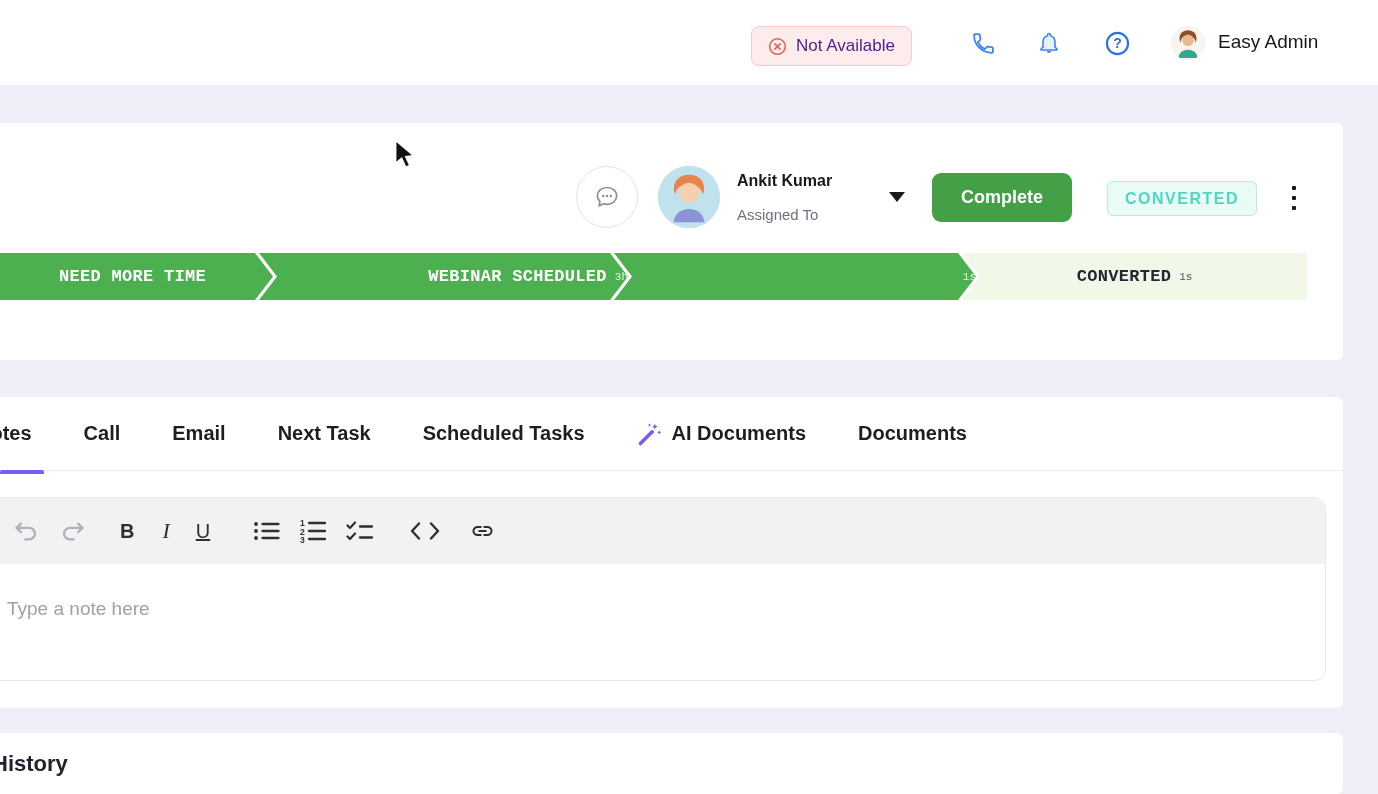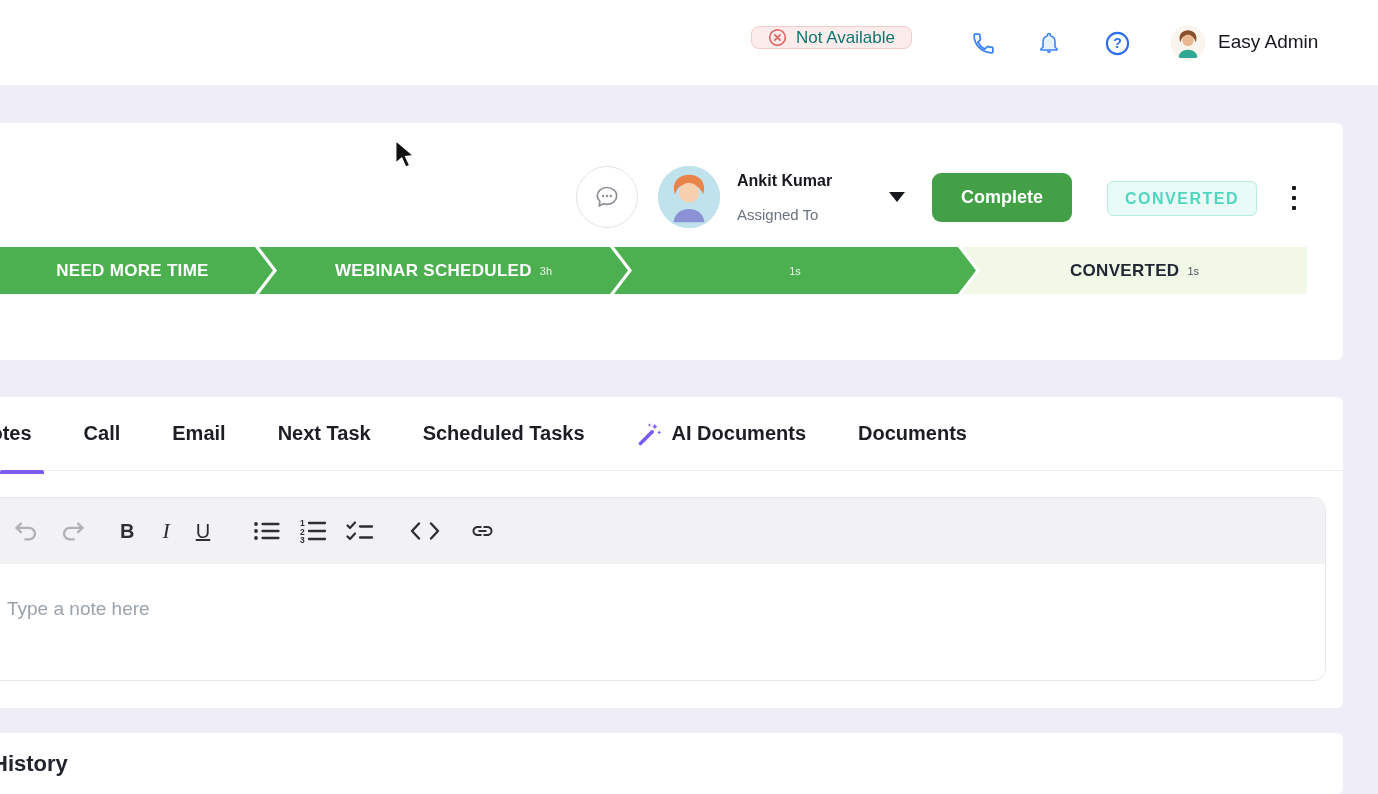--- a/index.html
+++ b/index.html
@@ -2,23 +2,23 @@
 <html><head>
 <meta charset="utf-8">
 <style>
   * { margin:0; padding:0; box-sizing:border-box; }
   html,body { width:1378px; height:794px; overflow:hidden; }
   body { font-family:"Liberation Sans","DejaVu Sans",sans-serif; background:#efeef8; position:relative; }
   .abs { position:absolute; }
 
   
   .topbar { left:0; top:0; width:1378px; height:85px; background:#fff; }
-  .status-pill { left:751px; top:26px; height:23px; display:flex; align-items:center; gap:9px;
+  .status-pill { left:751px; top:26px; height:40px; display:flex; align-items:center; gap:9px;
     padding:0 16px; background:#fdecec; border:1px solid #f6caca; border-radius:8px;
-    color:#0f766e; font-size:17px; cursor:pointer; }
+    color:#4c1d95; font-size:17px; cursor:pointer; }
   .tb-icon { top:29px; width:28px; height:28px; display:flex; align-items:center; justify-content:center; cursor:pointer; }
   .tb-avatar { left:1171px; top:26px; width:34px; height:34px; border-radius:50%; overflow:hidden; background:#f3e9e2; }
   .tb-user { left:1218px; top:31px; font-size:19px; color:#16181d; font-weight:500; cursor:pointer; }
 
   
   .card { background:#fff; border-radius:0 6px 6px 0; }
   .card1 { left:0; top:123px; width:1343px; height:237px; }
   .card2 { left:0; top:397px; width:1343px; height:311px; }
   .card3 { left:0; top:733px; width:1343px; height:61px; }
 
@@ -31,33 +31,33 @@
   .complete-btn { left:932px; top:173px; width:140px; height:49px; background:#43a047; border:none;
     border-radius:9px; color:#fff; font-size:18px; font-weight:700; font-family:inherit; cursor:pointer; }
   .converted-badge { left:1107px; top:181px; height:35px; padding:0 17px; display:flex; align-items:center;
     background:#e9fbf6; border:1px solid #b9ecdf; border-radius:6px; color:#4fd6bf;
     font-size:16px; font-weight:600; letter-spacing:1.5px; }
   .kebab { left:1285px; top:183px; width:18px; height:30px; display:flex; flex-direction:column;
     align-items:center; justify-content:space-between; padding:3px 0; cursor:pointer; }
   .kebab i { width:4px; height:4px; border-radius:1px; background:#17191e; }
 
   
-  .pipeline { left:0; top:247px; width:1172px; height:47px; }
+  .pipeline { left:0; top:253px; width:1172px; height:47px;font-family:Liberation Mono, monospace; }
   .stage { position:absolute; top:0; height:47px; display:flex; align-items:center; justify-content:center;
     gap:8px; cursor:pointer; }
   .stage .lbl { font-size:17px; font-weight:700; letter-spacing:.3px; }
   .stage .dur { font-size:11px; font-weight:500; }
   .stage.done { background:#4caf50; }
   .stage.done .lbl { color:#fff; }
   .stage.done .dur { color:#eaf6ea; }
   .stage.current { background:#f2f8e8; }
   .stage.current .lbl { color:#212833; }
   .stage.current .dur { color:#4b5563; }
   .clip-first { clip-path:polygon(0 0, calc(100% - 18px) 0, 100% 50%, calc(100% - 18px) 100%, 0 100%); }
-  .clip-mid   { clip-path:polygon(0 0, calc(100% - 18px) 0, 100% 50%, calc(100% - 18px) 100%, 0 100%, 18px 50%); }
+  .clip-mid   { clip-path:polygon(0 0, calc(100% - 18px) 0, 100% 50%, calc(100% - 18px) 100%, 0 100%, 18px 50%);justify-content:flex-end; }
   .clip-last  { clip-path:polygon(0 0, 100% 0, 100% 100%, 0 100%, 18px 50%); }
   .st1 { left:0;     width:273px; }
   .st2 { left:259px; width:369px; }
   .st3 { left:614px; width:362px; }
   .st4 { left:962px; width:345px; }
 
   
   .tabs { left:-24px; top:397px; height:73px; display:flex; align-items:center; }
   .tab { font-size:20px; font-weight:600; color:#1c1e24; margin-left:52px; cursor:pointer;
     display:flex; align-items:center; gap:9px; white-space:nowrap; }

